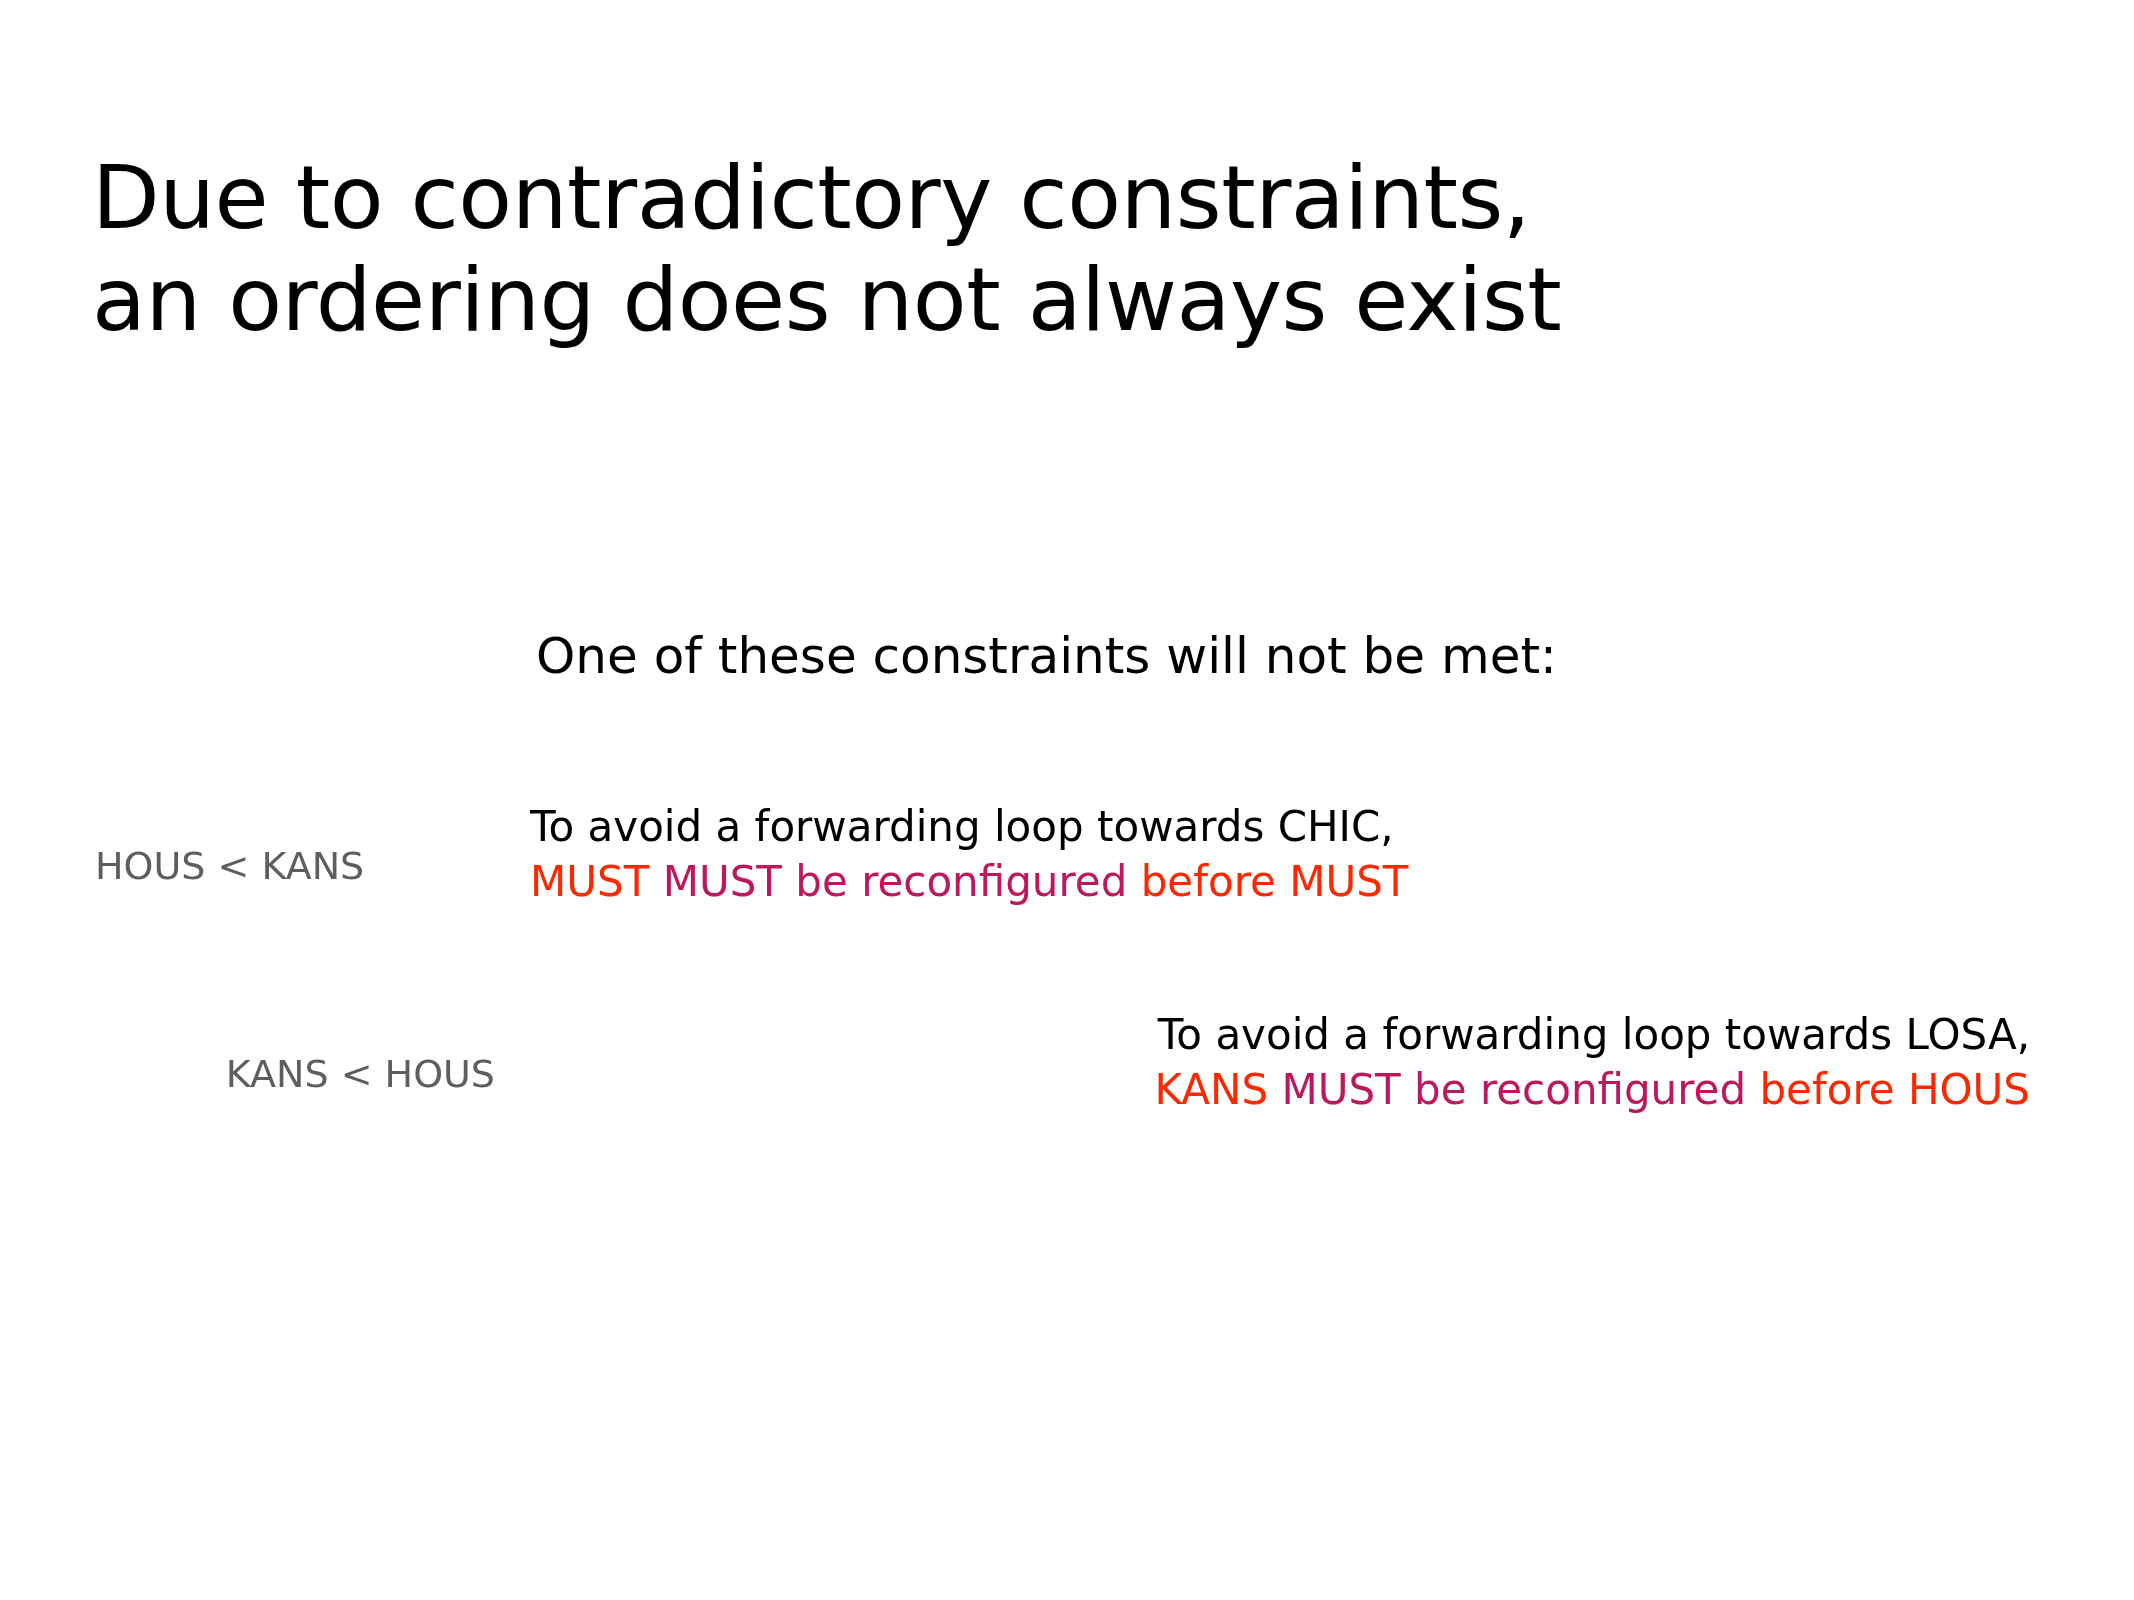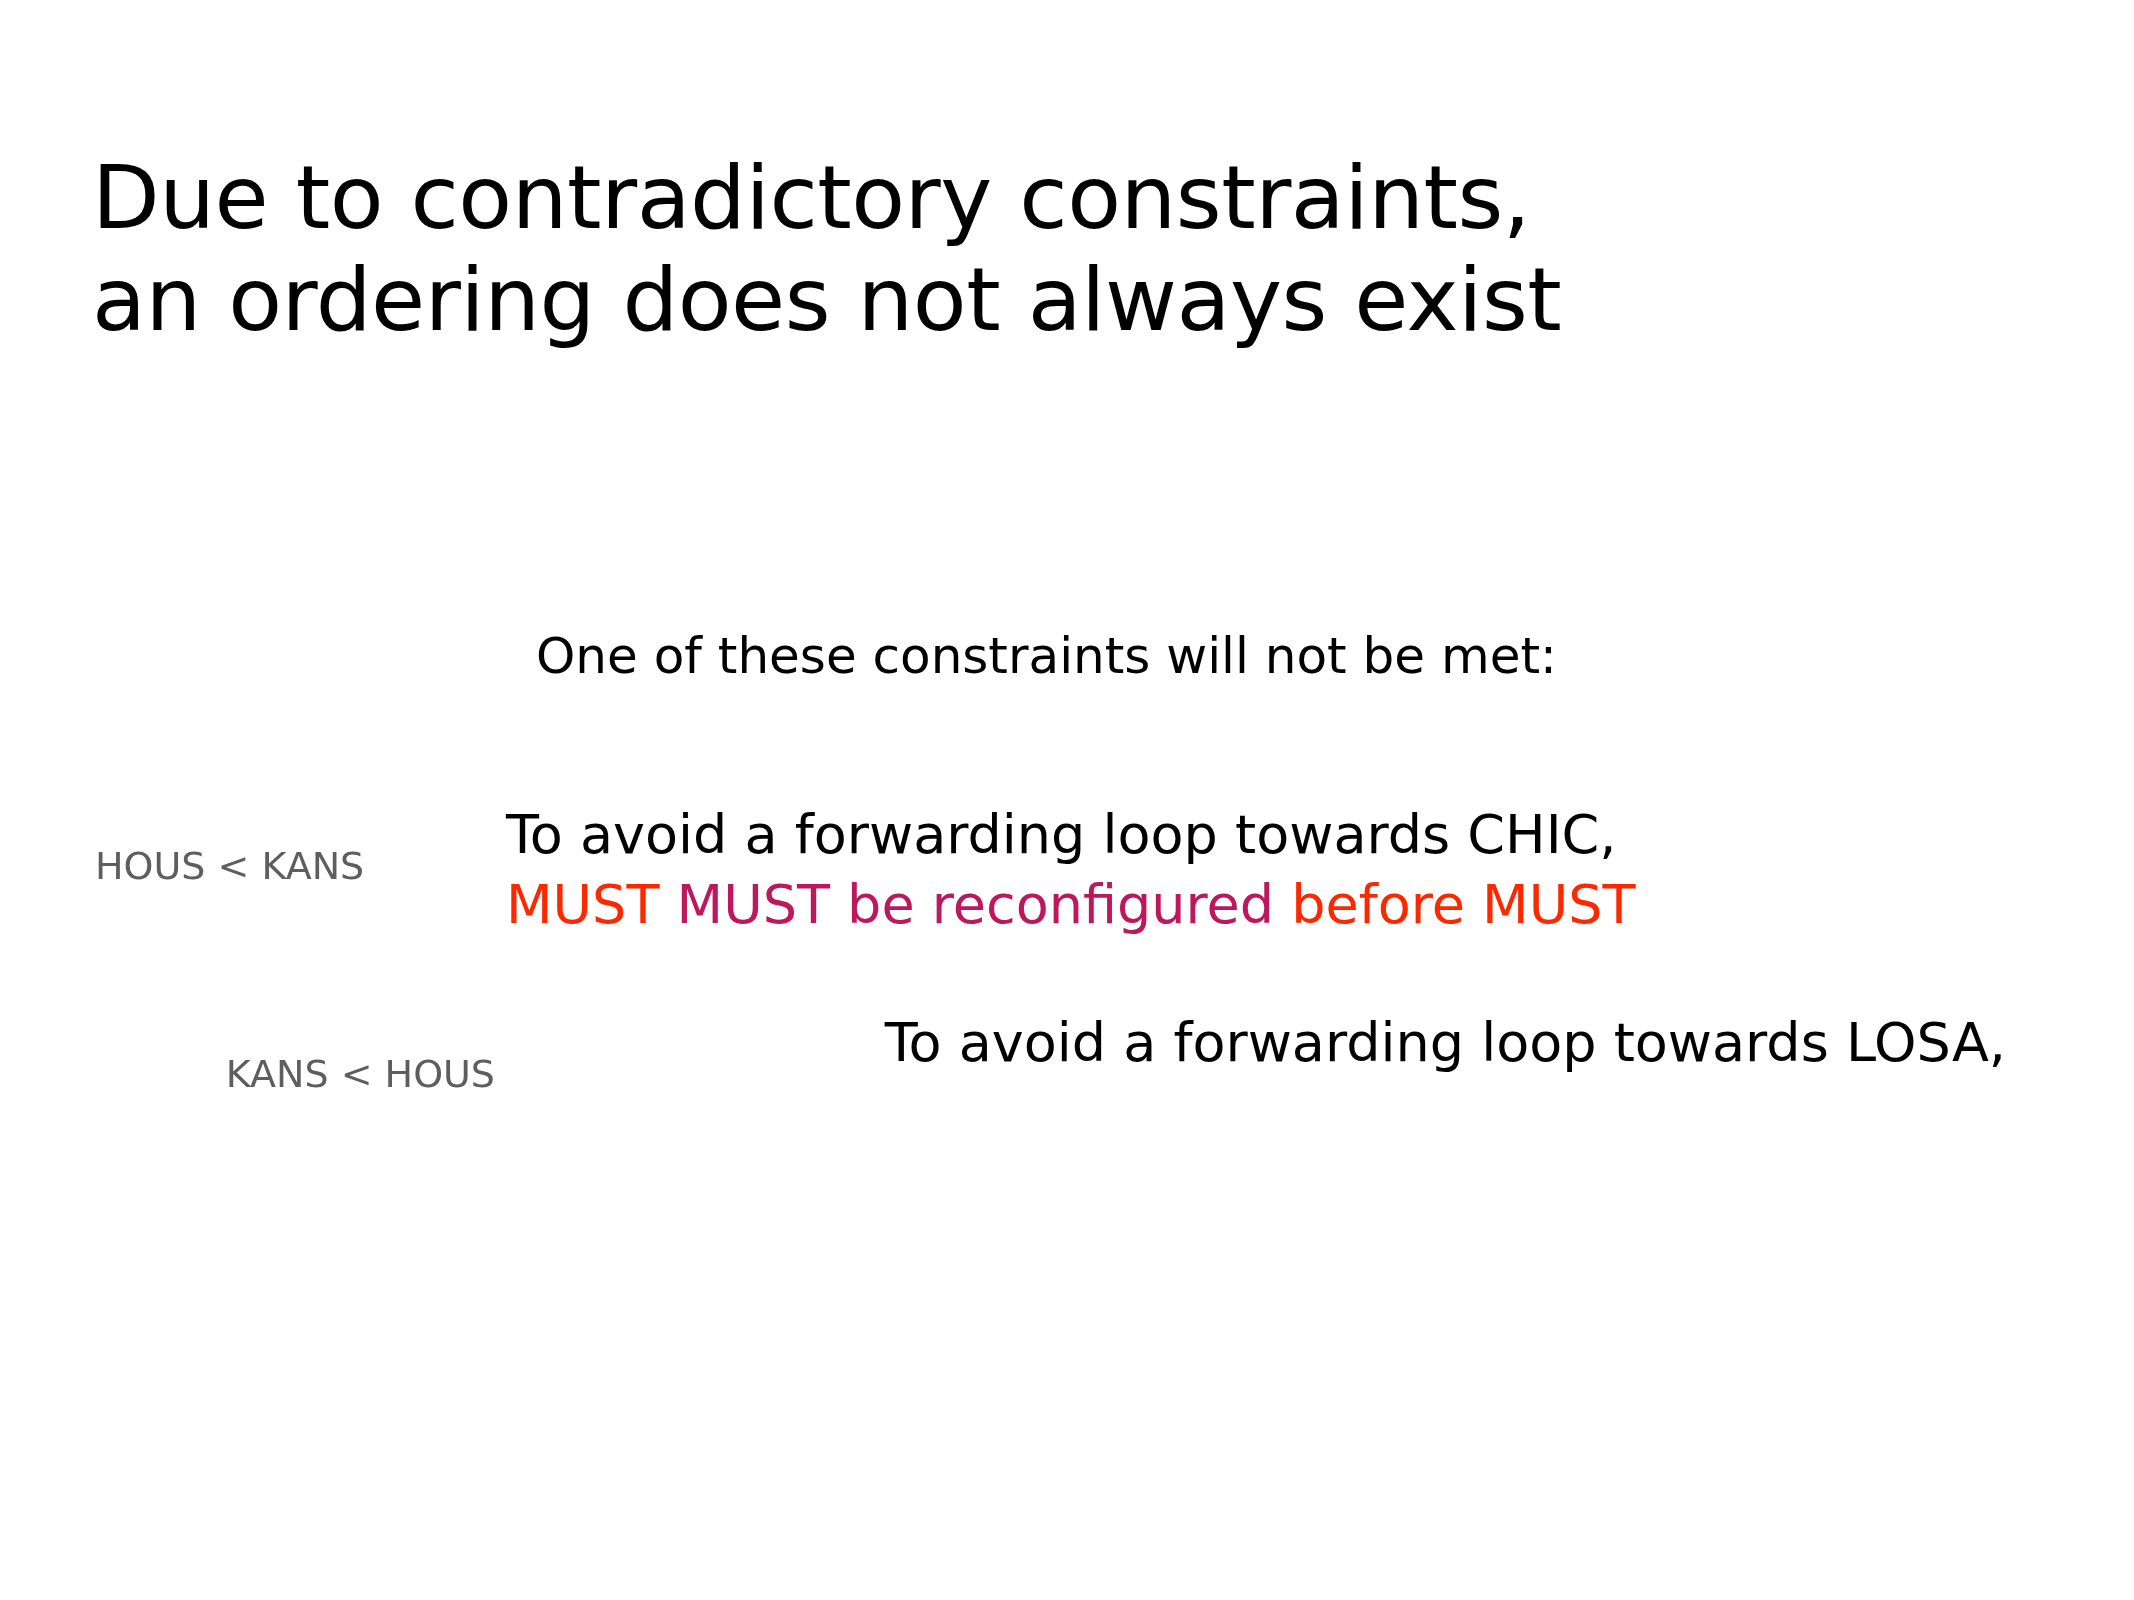--- a/index.html
+++ b/index.html
@@ -66,24 +66,24 @@
     width: 400px;
     font-size: 38px;
     line-height: 1.2;
     font-weight: 400;
     color: #5e5e5e;
     white-space: nowrap;
   }
 
   .constraint-body {
     position: absolute;
-    left: 506px;
+    left: 530px;
     top: 0;
     width: 1500px;
-    font-size: 54px;
+    font-size: 42px;
     line-height: 1.30;
     font-weight: 400;
     color: #000000;
   }
   .constraint-line {
     white-space: nowrap;
   }
   .tok-red {
     color: #fb2800;
   }
@@ -106,16 +106,17 @@
     <div class="constraint-body">
       <div class="constraint-line">To avoid a forwarding loop towards CHIC,</div>
       <div class="constraint-line"><span class="tok-red">MUST</span><span class="tok-black"> MUST be reconfigured </span><span class="tok-red">before MUST</span></div>
     </div>
   </div>
 
   <div class="constraint-row" id="constraint-row-1">
     <div class="constraint-key">KANS &lt; HOUS</div>
     <div class="constraint-body">
       <div class="constraint-line">To avoid a forwarding loop towards LOSA,</div>
+      <div class="constraint-line"><span class="tok-red">KANS</span><span class="tok-black"> MUST be reconfigured </span><span class="tok-red">before HOUS</span></div>
     </div>
   </div>
 
 </div>
 
 </body></html>

